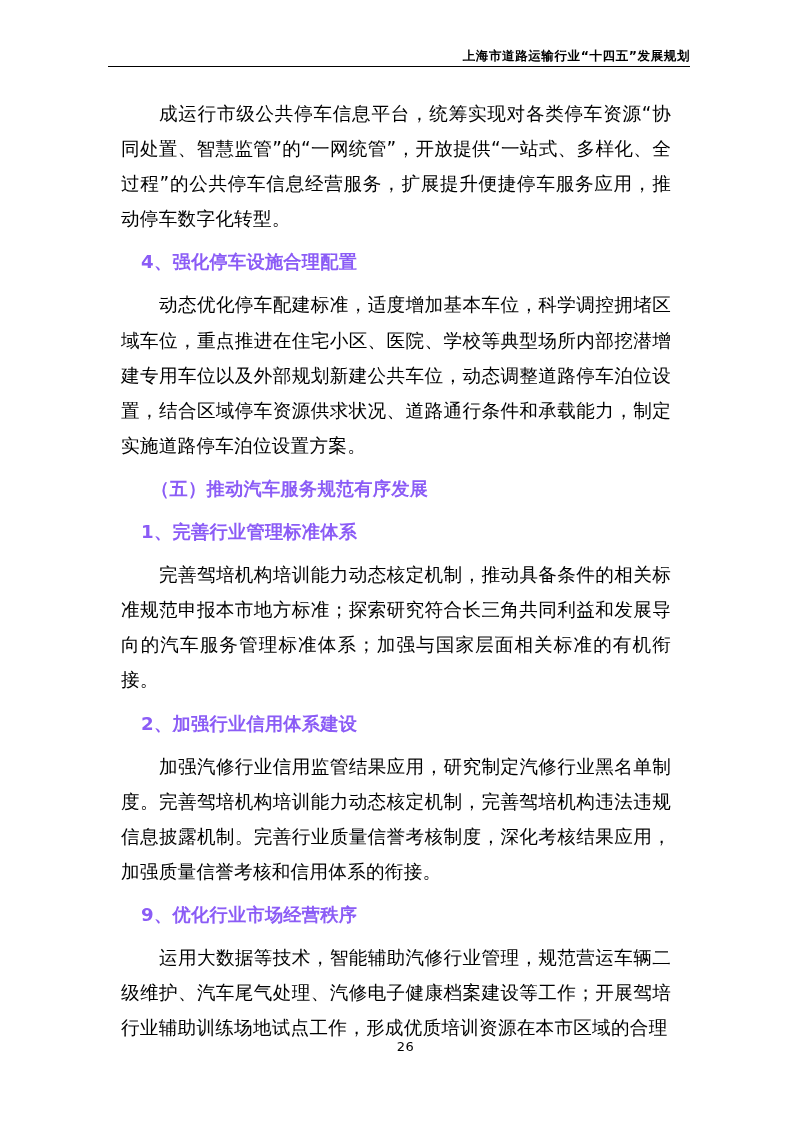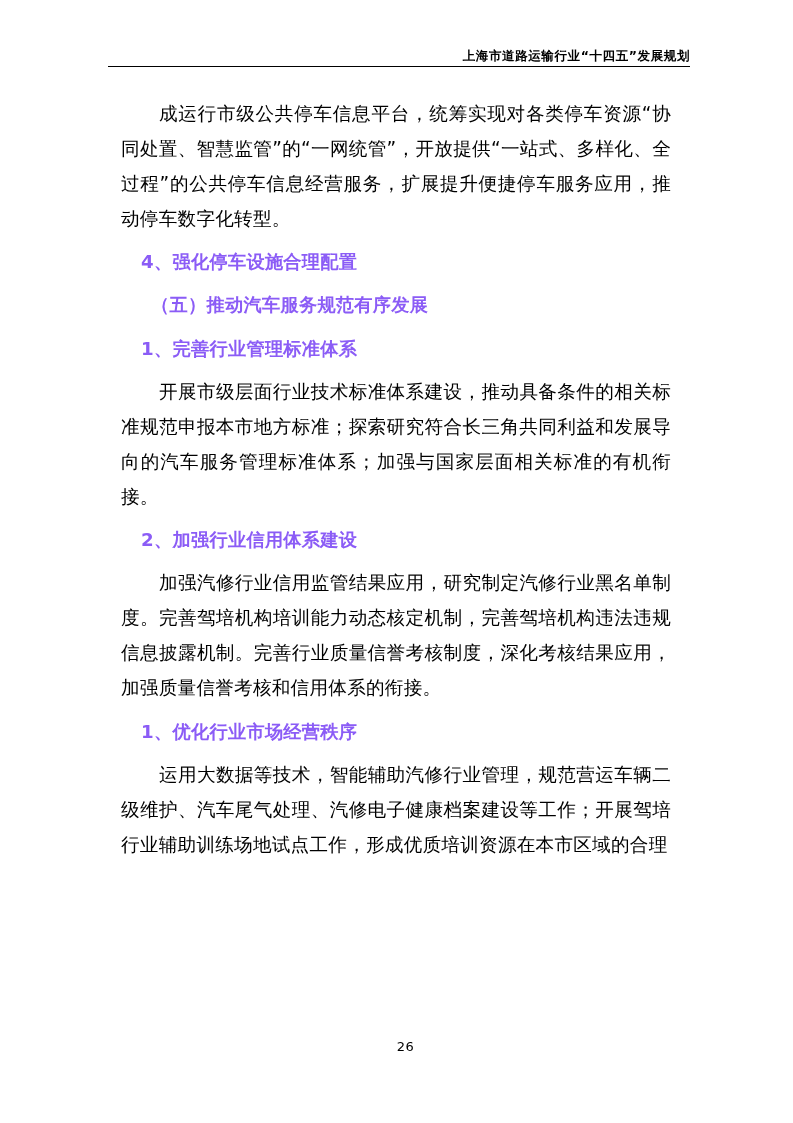--- a/index.html
+++ b/index.html
@@ -110,26 +110,27 @@
 <div class="page">
 
   <div class="header-area">
     <div class="header-text">上海市道路运输行业“十四五”发展规划</div>
     <div class="header-rule"></div>
   </div>
 
   <div class="content">
       <p class="para">成运行市级公共停车信息平台，统筹实现对各类停车资源“协同处置、智慧监管”的“一网统管”，开放提供“一站式、多样化、全过程”的公共停车信息经营服务，扩展提升便捷停车服务应用，推动停车数字化转型。</p>
       <p class="heading sub-heading">4、强化停车设施合理配置</p>
+      <p class="para">动态优化停车配建标准，适度增加基本车位，科学调控拥堵区域车位，重点推进在住宅小区、医院、学校等典型场所内部挖潜增建专用车位以及外部规划新建公共车位，动态调整道路停车泊位设置，结合区域停车资源供求状况、道路通行条件和承载能力，制定实施道路停车泊位设置方案。</p>
       <p class="heading">（五）推动汽车服务规范有序发展</p>
       <p class="heading sub-heading">1、完善行业管理标准体系</p>
-      <p class="para">开展市级层面行业技术标准体系建设，推动具备条件的相关标准规范申报本市地方标准；探索研究符合长三角共同利益和发展导向的汽车服务管理标准体系；加强与国家层面相关标准的有机衔接。</p>
+      <p class="para">完善驾培机构培训能力动态核定机制，推动具备条件的相关标准规范申报本市地方标准；探索研究符合长三角共同利益和发展导向的汽车服务管理标准体系；加强与国家层面相关标准的有机衔接。</p>
       <p class="heading sub-heading">2、加强行业信用体系建设</p>
       <p class="para">加强汽修行业信用监管结果应用，研究制定汽修行业黑名单制度。完善驾培机构培训能力动态核定机制，完善驾培机构违法违规信息披露机制。完善行业质量信誉考核制度，深化考核结果应用，加强质量信誉考核和信用体系的衔接。</p>
-      <p class="heading sub-heading">1、优化行业市场经营秩序</p>
+      <p class="heading sub-heading">9、优化行业市场经营秩序</p>
       <p class="para">运用大数据等技术，智能辅助汽修行业管理，规范营运车辆二级维护、汽车尾气处理、汽修电子健康档案建设等工作；开展驾培行业辅助训练场地试点工作，形成优质培训资源在本市区域的合理</p>
     </div>
 
   <div class="footer">
     <span class="page-number">26</span>
   </div>
 
 </div>
 
 </body></html>

